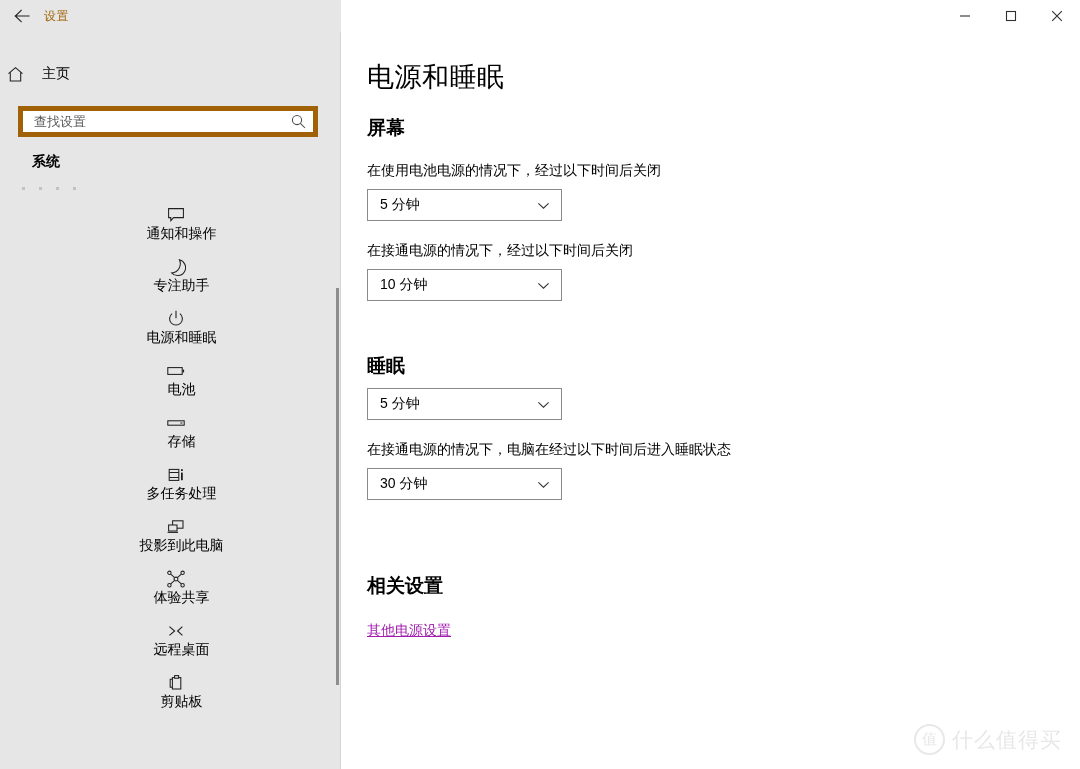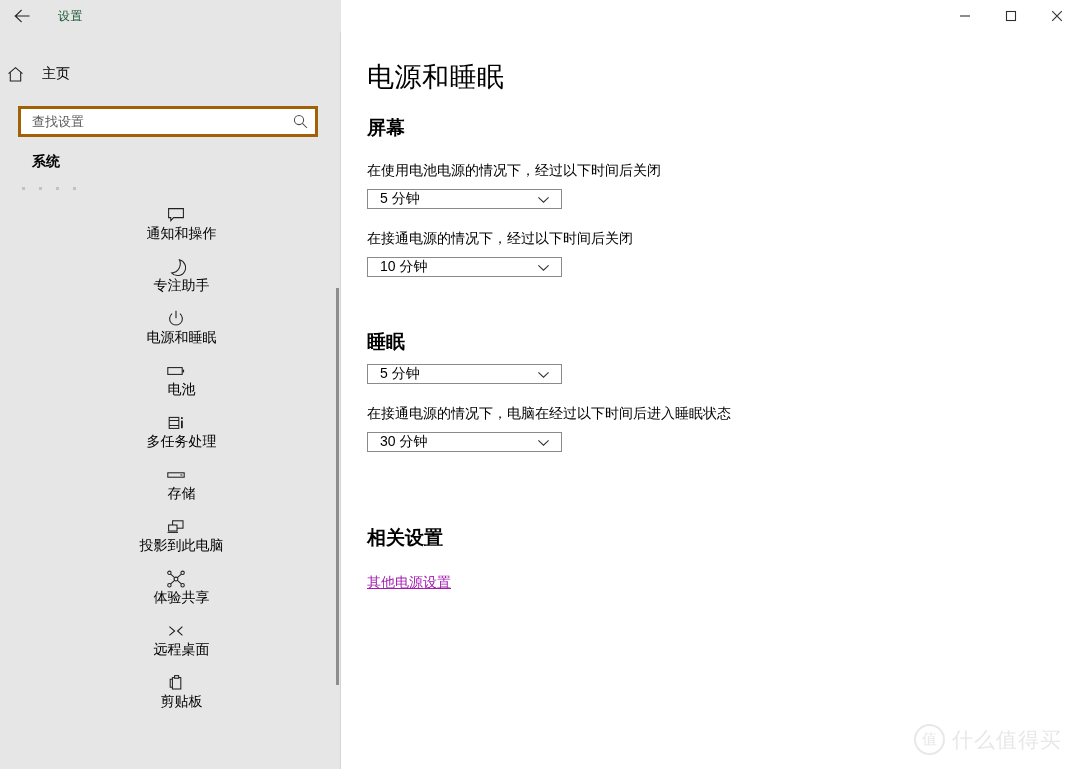--- a/index.html
+++ b/index.html
@@ -44,23 +44,22 @@
     width: 44px;
     height: 32px;
     display: flex;
     align-items: center;
     justify-content: center;
     cursor: default;
   }
   .back-btn svg { display: block; }
   .app-title {
     font-size: 12px;
-    color: #14532d;
+    color: #a16207;
     letter-spacing: 0.4px;
-    margin-left: 14px;
     line-height: 32px;
   }
   .titlebar-right {
     position: absolute;
     top: 0; left: 341px;
     width: 739px;
     height: 32px;
     background: #ffffff;
   }
   .wincontrols {
@@ -106,21 +105,21 @@
   .home-label {
     font-size: 14px;
     margin-left: 12px;
     color: #000;
   }
   .search-wrap {
     margin: 13px 0 0 18px;
     width: 300px;
     height: 31px;
     background: #ffffff;
-    border: 3px solid #a16207;
+    border: 5px solid #a16207;
     box-sizing: border-box;
     display: flex;
     align-items: center;
   }
   .search-input {
     flex: 1;
     border: none;
     outline: none;
     background: transparent;
     font-family: inherit;
@@ -230,21 +229,21 @@
     margin: 20px 0 0 26px;
   }
   .field-label {
     font-size: 14px;
     color: #000;
     margin: 21px 0 0 26px;
   }
   .combo {
     margin: 9px 0 0 26px;
     width: 195px;
-    height: 20px;
+    height: 32px;
     background: #ffffff;
     border: 1px solid #8a8a8a;
     box-sizing: border-box;
     display: flex;
     align-items: center;
     justify-content: space-between;
     cursor: default;
   }
   .combo-value {
     font-size: 14px;
@@ -400,37 +399,37 @@
             <rect x="1.8" y="6.6" width="14.4" height="6.8" stroke="#202020" stroke-width="1.05" fill="none"></rect>
             <rect x="16.6" y="8.6" width="1.5" height="2.8" fill="#202020"></rect>
           </svg>
         </span>
         <span class="nav-label">电池</span>
       </div>
 
       <div class="nav-item">
         <span class="nav-icon">
           <svg width="20" height="20" viewBox="0 0 20 20">
+            <rect x="1.8" y="7.8" width="16.4" height="4.4" stroke="#202020" stroke-width="1.05" fill="none"></rect>
+            <path d="M14.4 10 H16.4" stroke="#202020" stroke-width="1.05"></path>
+          </svg>
+        </span>
+        <span class="nav-label">存储</span>
+      </div>
+
+      <div class="nav-item">
+        <span class="nav-icon">
+          <svg width="20" height="20" viewBox="0 0 20 20">
             <rect x="3.2" y="4.4" width="9.6" height="11" stroke="#202020" stroke-width="1.05" fill="none"></rect>
             <path d="M3.2 7.4 H12.8 M3.2 12.4 H12.8" stroke="#202020" stroke-width="1.05"></path>
             <rect x="15" y="4.2" width="1.8" height="1.8" fill="#202020"></rect>
             <rect x="15" y="7.6" width="1.8" height="7.6" fill="#202020"></rect>
           </svg>
         </span>
         <span class="nav-label">多任务处理</span>
-      </div>
-
-      <div class="nav-item">
-        <span class="nav-icon">
-          <svg width="20" height="20" viewBox="0 0 20 20">
-            <rect x="1.8" y="7.8" width="16.4" height="4.4" stroke="#202020" stroke-width="1.05" fill="none"></rect>
-            <path d="M14.4 10 H16.4" stroke="#202020" stroke-width="1.05"></path>
-          </svg>
-        </span>
-        <span class="nav-label">存储</span>
       </div>
 
       <div class="nav-item">
         <span class="nav-icon">
           <svg width="20" height="20" viewBox="0 0 20 20">
             <rect x="6.6" y="3.8" width="10.4" height="7.4" stroke="#202020" stroke-width="1.05" fill="none"></rect>
             <rect x="2.6" y="8" width="8.4" height="6" stroke="#202020" stroke-width="1.05" fill="#e6e6e6"></rect>
             <path d="M1.6 15.4 H12" stroke="#202020" stroke-width="1.05"></path>
           </svg>
         </span>

